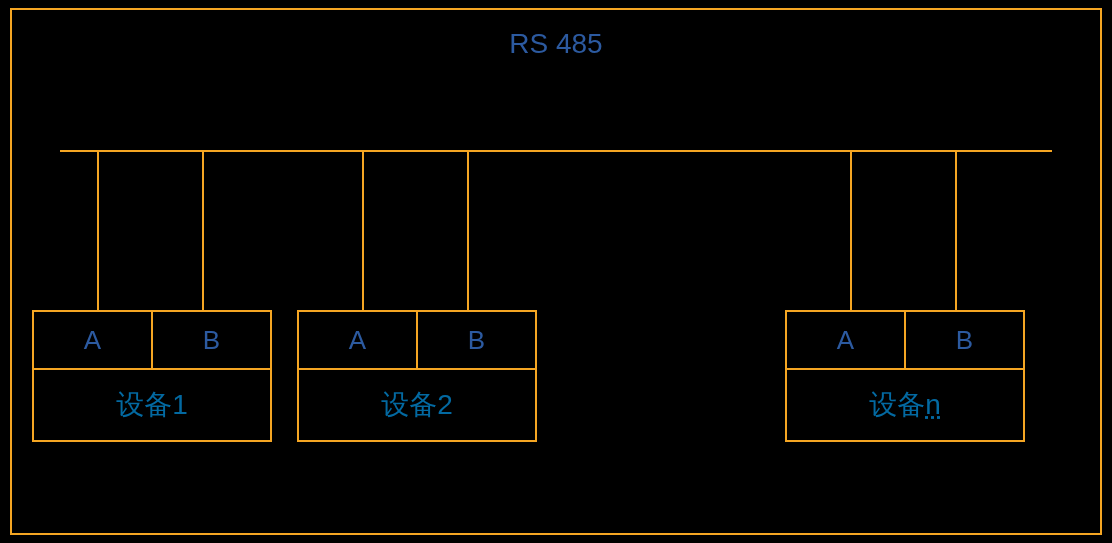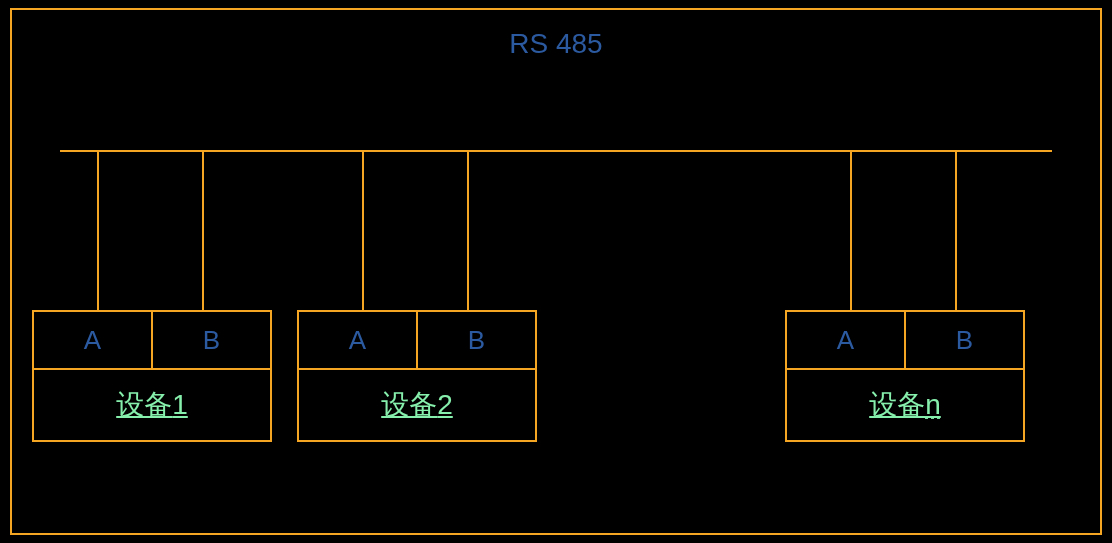--- a/index.html
+++ b/index.html
@@ -64,23 +64,22 @@
     .terminal:first-child {
       border-right: none;
     }
     .device-label {
       height: 72px;
       border: 2px solid #f5a623;
       border-top: none;
       display: flex;
       align-items: center;
       justify-content: center;
-      color: #86efac;
+      color: #0369a1;
       font-size: 28px;
-      text-decoration: underline;
     }
     .underline {
       text-decoration: underline;
       text-decoration-style: dotted;
     }
   </style>
 </head>
 <body>
 
 <div class="main-frame">

